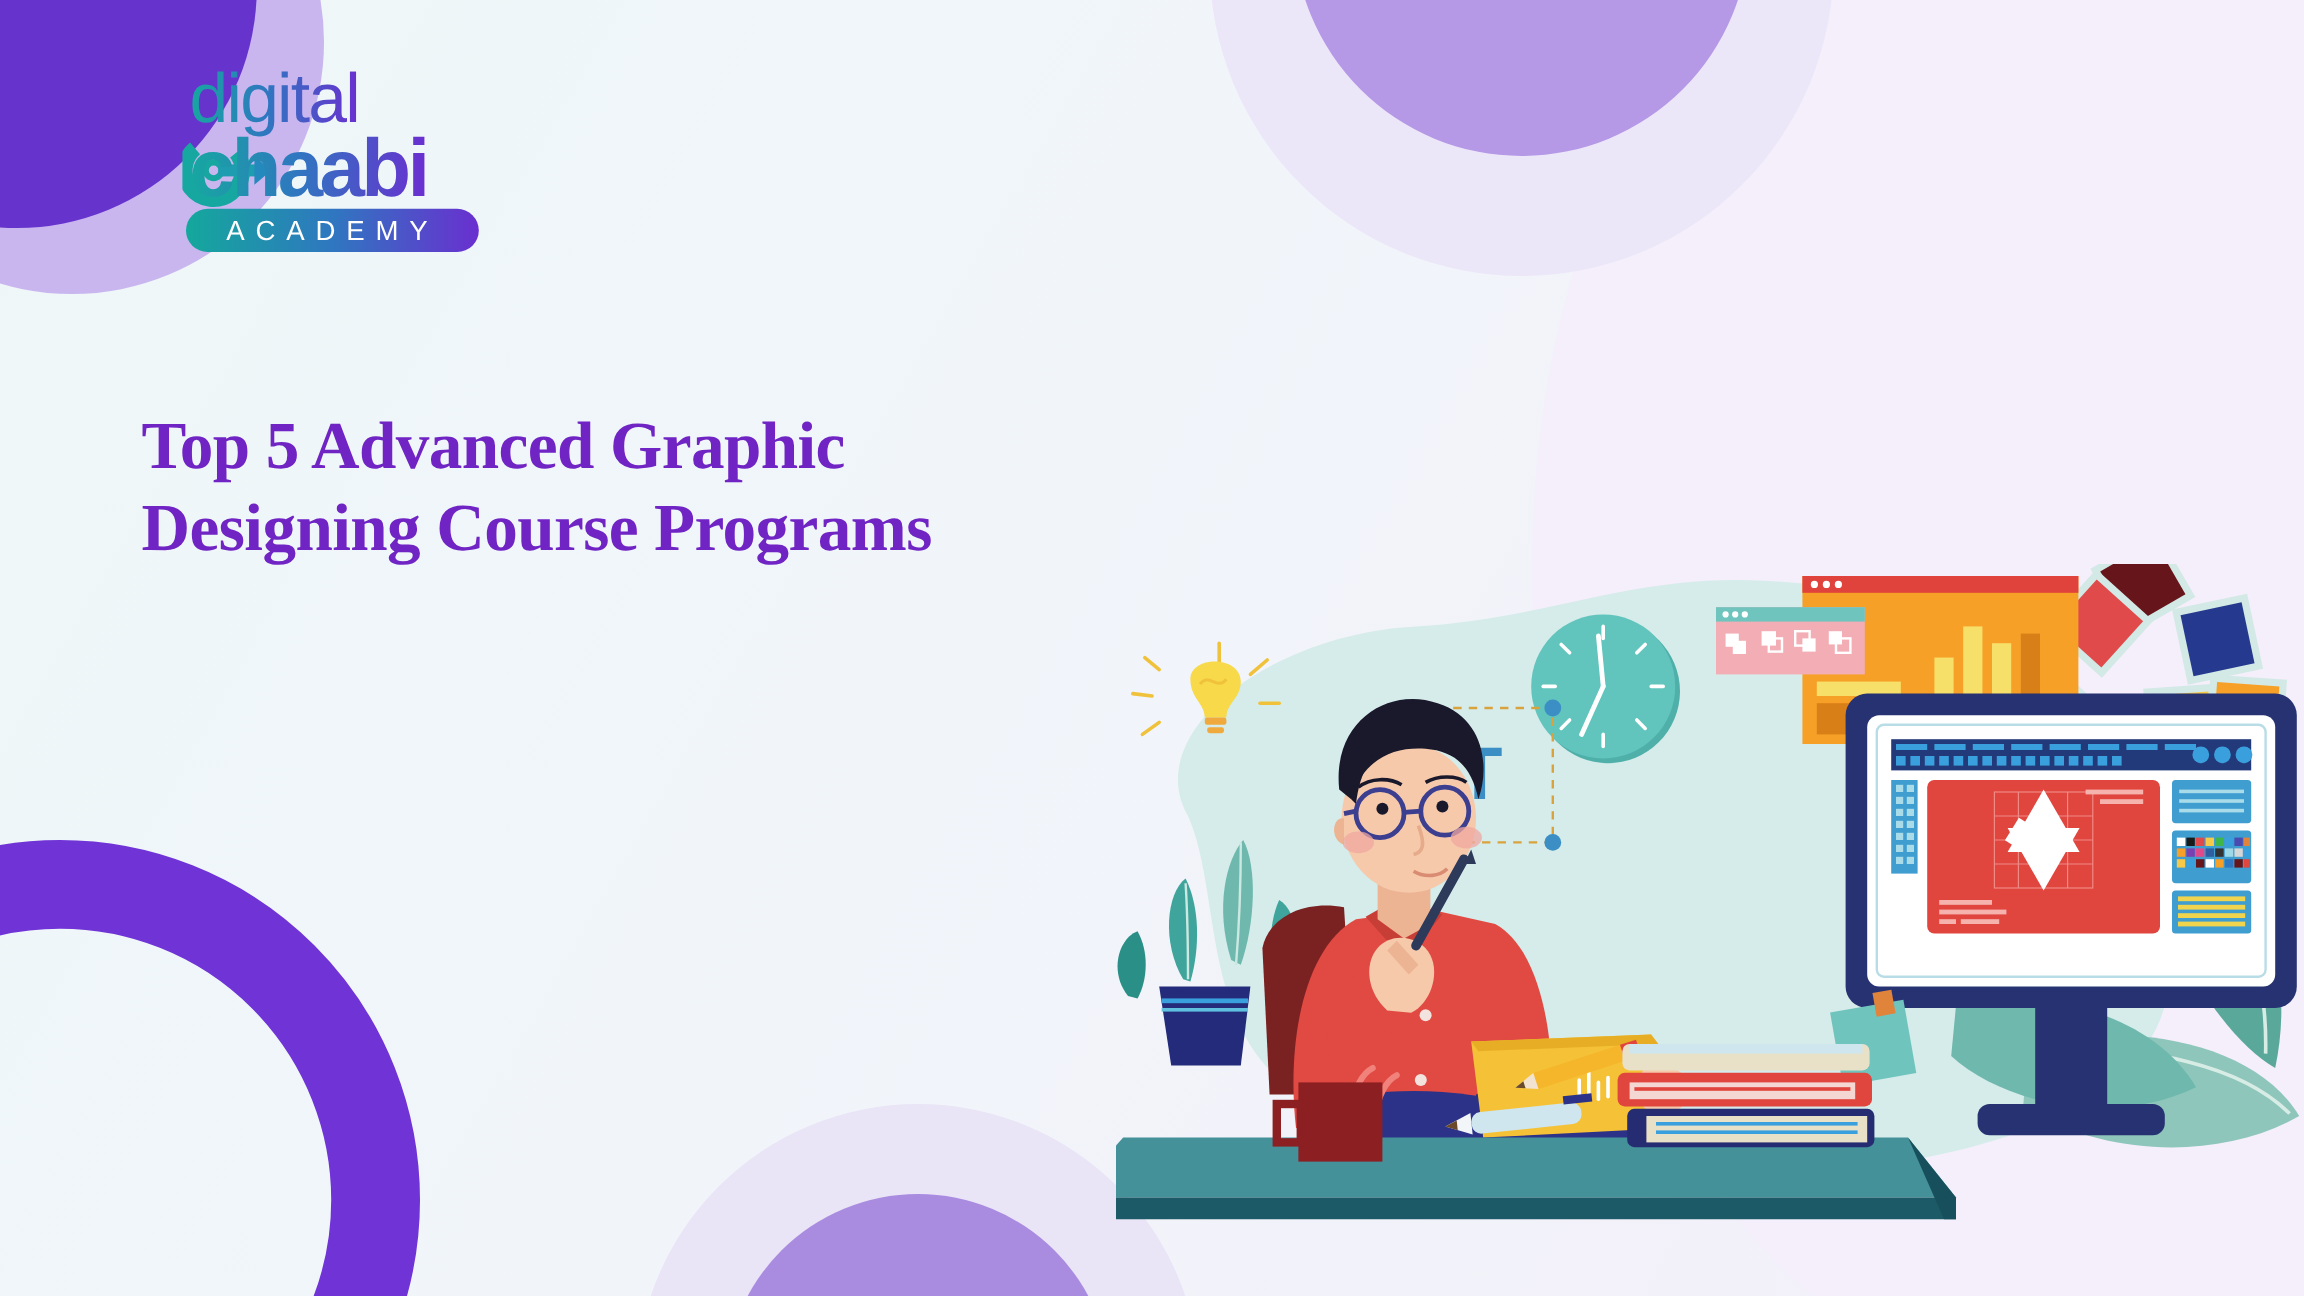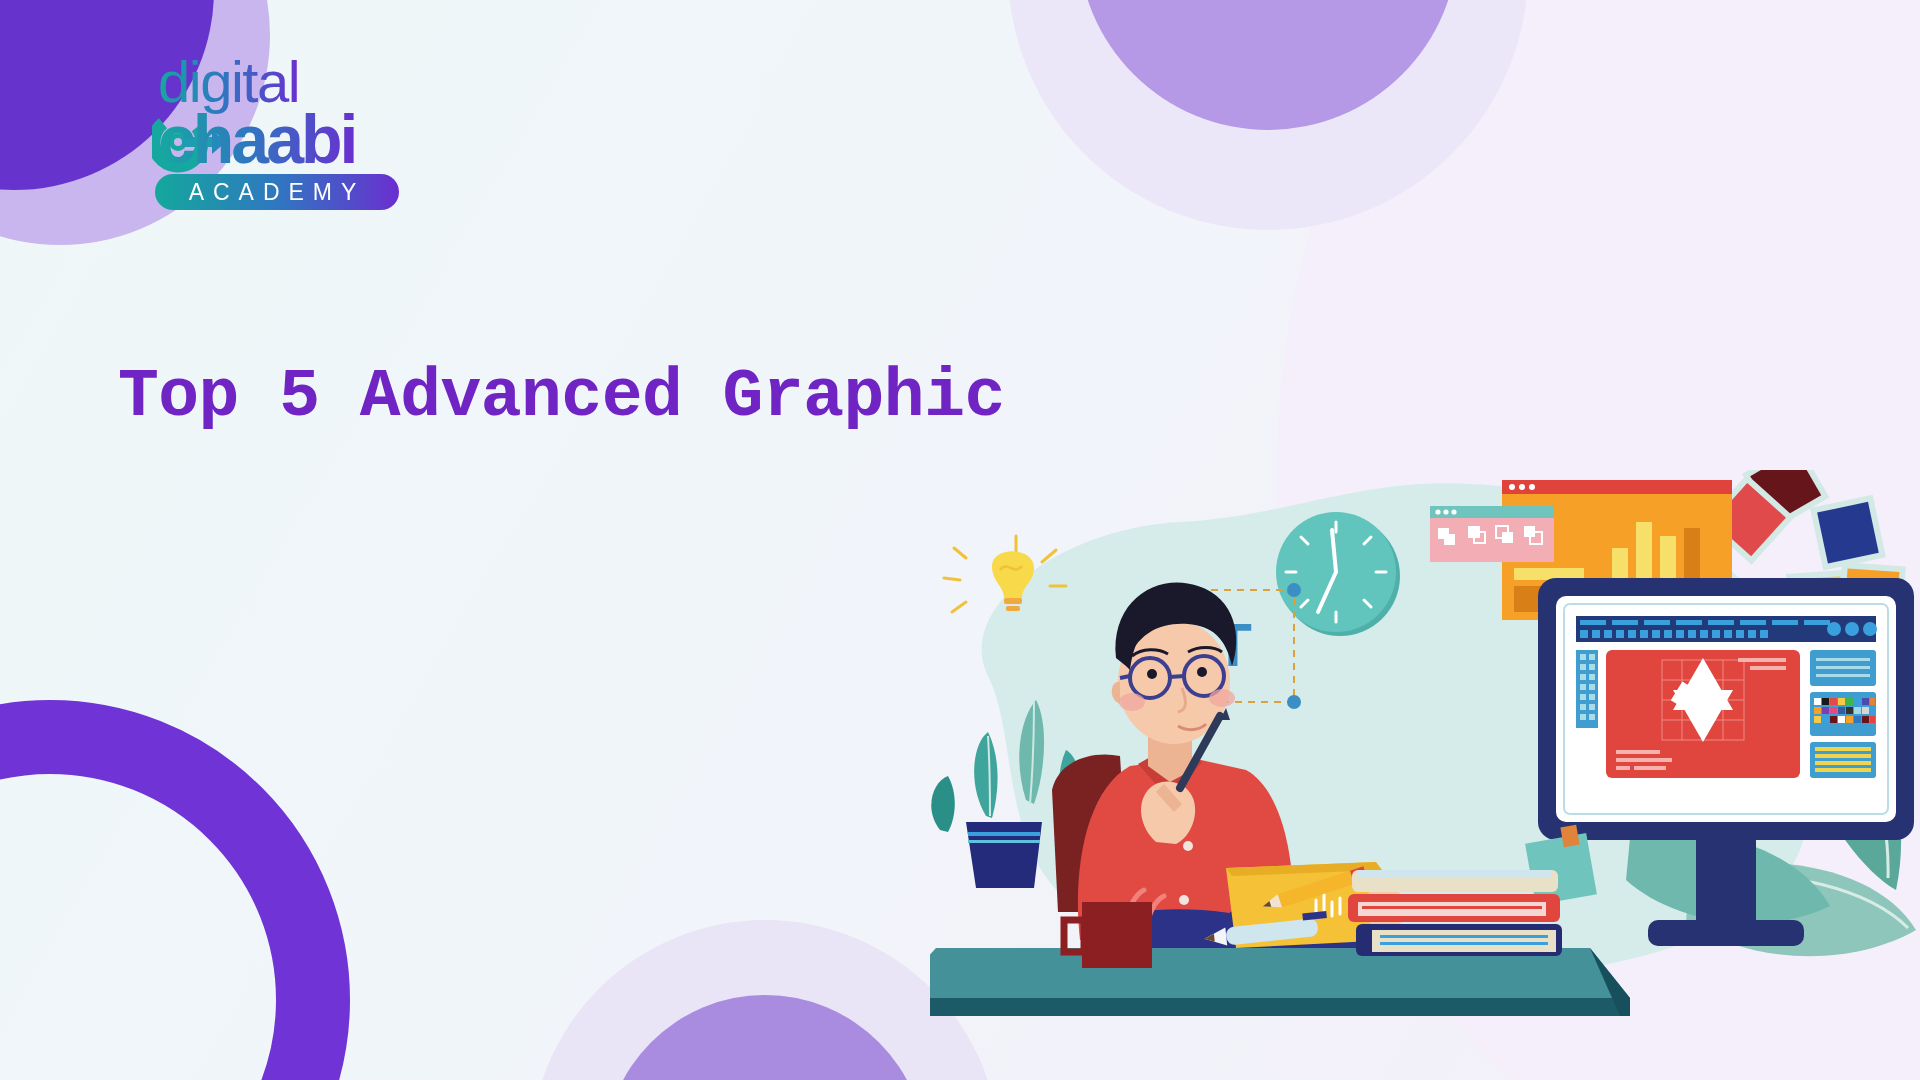--- a/index.html
+++ b/index.html
@@ -30,23 +30,23 @@
 
   #deco-right-wash{ position:absolute; right:-120px; top:-80px; width:760px; height:1240px;
                     background:#f4effb; border-radius:50% 0 0 50%; transform:rotate(-6deg); }
 
   
   #logo { position:absolute; left:152px; top:50px; width:300px; }
   #logo svg { display:block; width:100%; height:auto; }
 
   
   #headline {
-    position:absolute; left:118px; top:356px; width:1240px;
-    font-family:Liberation Mono, monospace;
-    font-weight:bold; font-size:68px; line-height:1.22;
+    position:absolute; left:118px; top:338px; width:1240px;
+    font-family:Liberation Serif, serif;
+    font-weight:bold; font-size:56px; line-height:1.22;
     color:#7024c4; letter-spacing:-0.5px;
   }
   #headline .hl-line { display:block; white-space:nowrap; }
 
   
   #illustration { position:absolute; left:930px; top:470px; width:990px; height:610px; }
   #illustration svg { display:block; width:100%; height:100%; }
 </style>
 </head>
 <body>
@@ -93,20 +93,21 @@
 
       <g>
         <rect x="3" y="124" width="244" height="36" rx="18" fill="url(#brandGradBar)"></rect>
         <text id="logo-badge" x="125" y="150" fill="#ffffff" text-anchor="middle" font-family="'Liberation Sans', sans-serif" font-size="23" font-weight="500" letter-spacing="9">ACADEMY</text>
       </g>
     </svg>
   </div>
 
   <h1 id="headline">
     <span class="hl-line">Top 5 Advanced Graphic</span>
+    <span class="hl-line">Designing Course Programs</span>
   </h1>
 
   <div id="illustration">
     <svg viewBox="0 0 990 610" xmlns="http://www.w3.org/2000/svg" aria-hidden="true">
       <defs>
         <clipPath id="screenClip">
             <rect x="640" y="140" width="312" height="196" rx="4"></rect>
           </clipPath>
       </defs>
 

